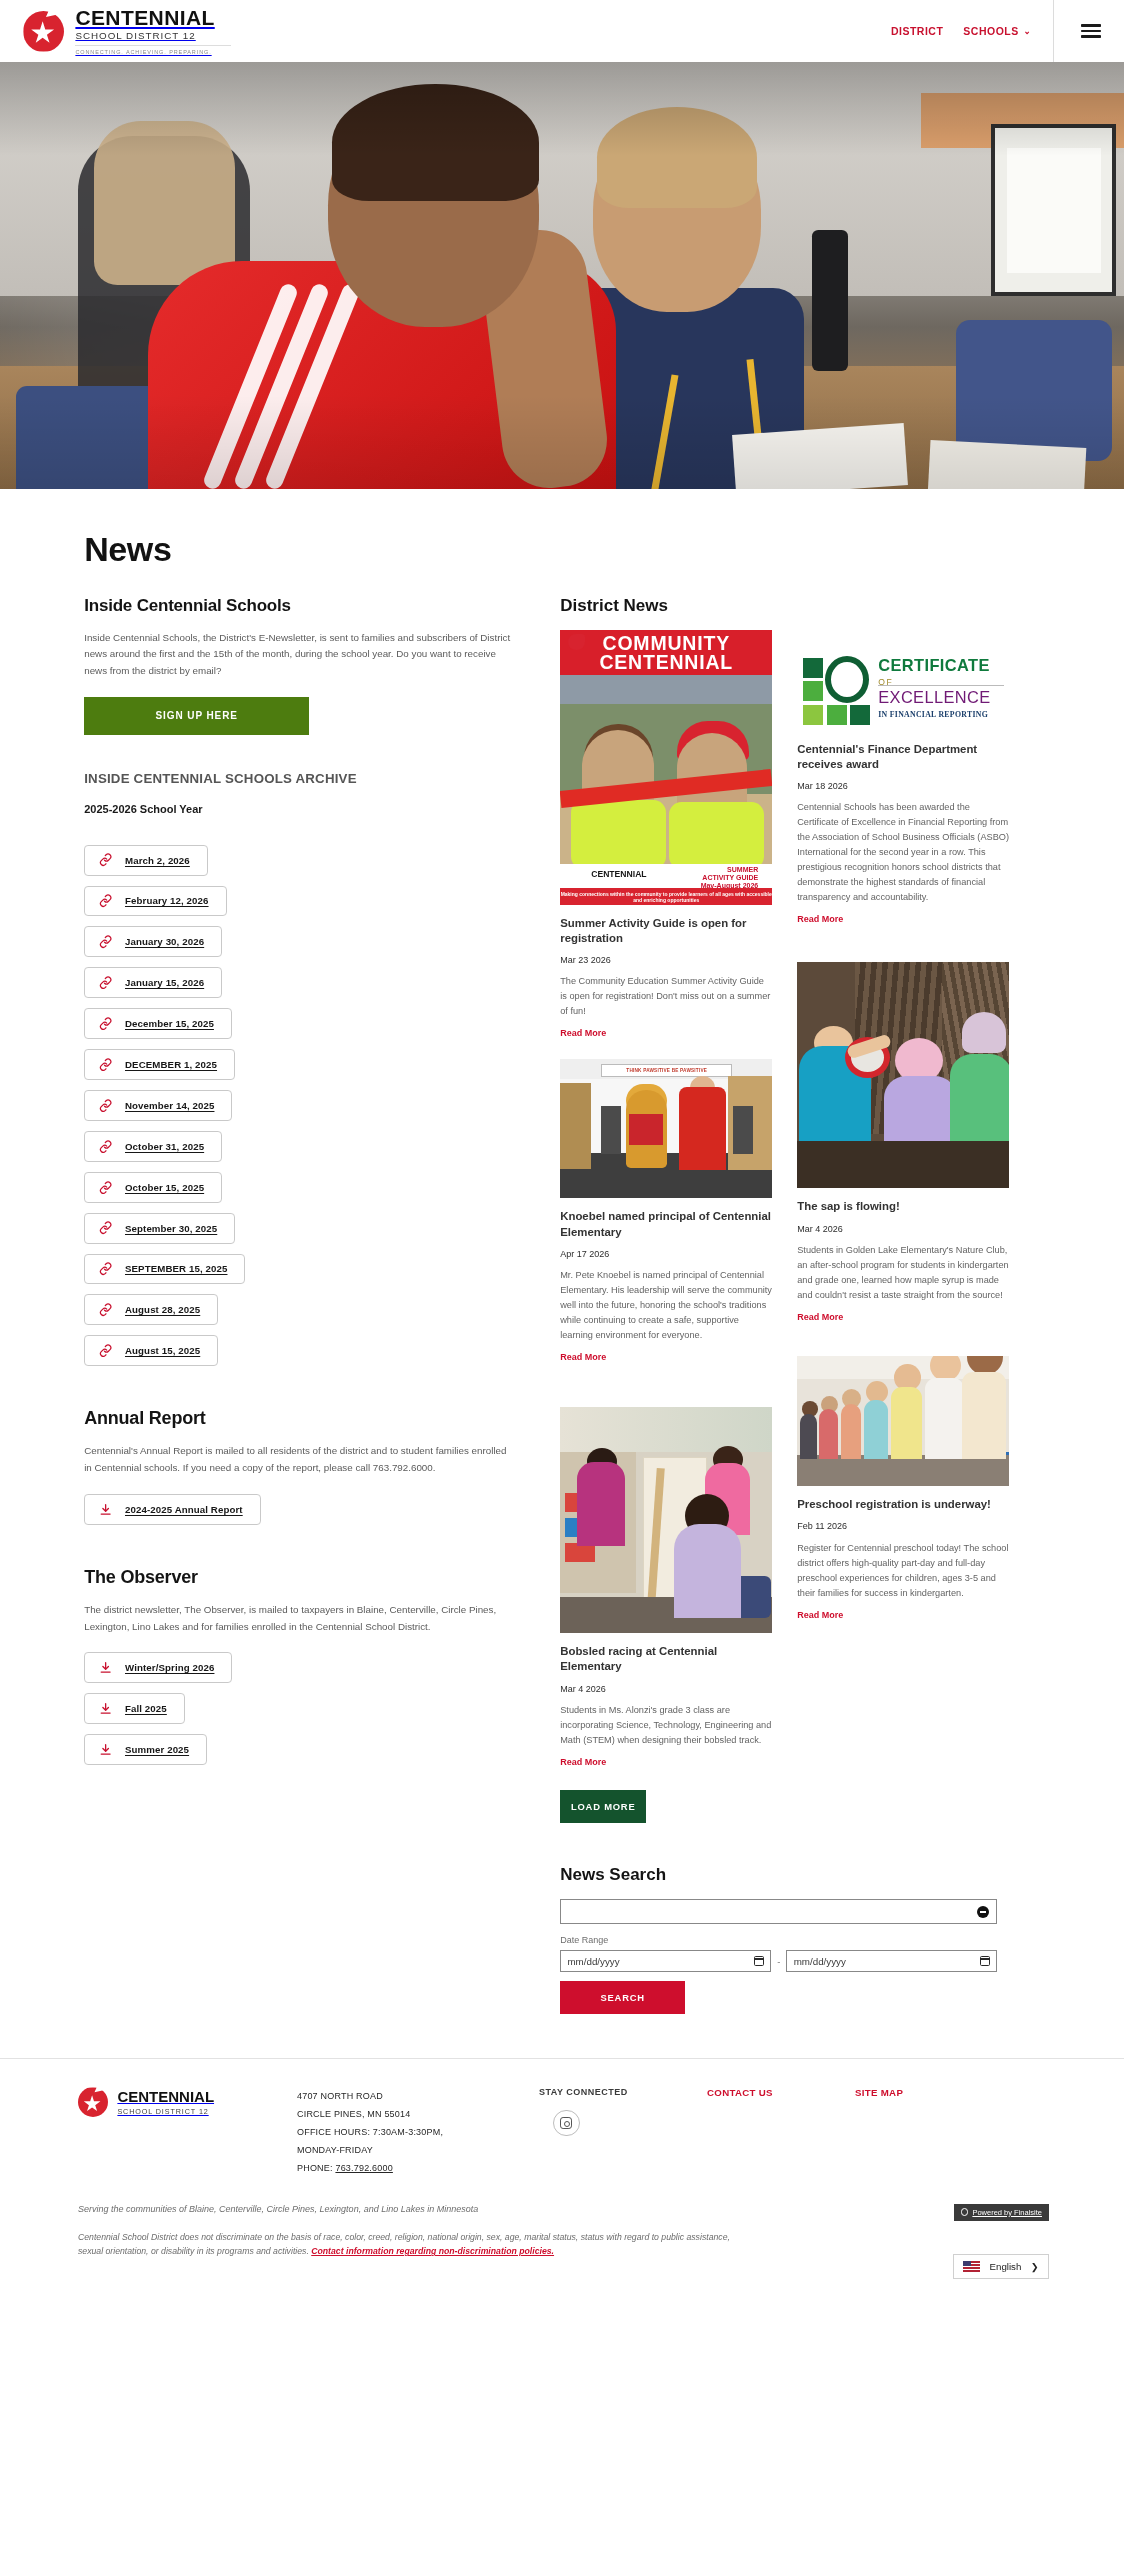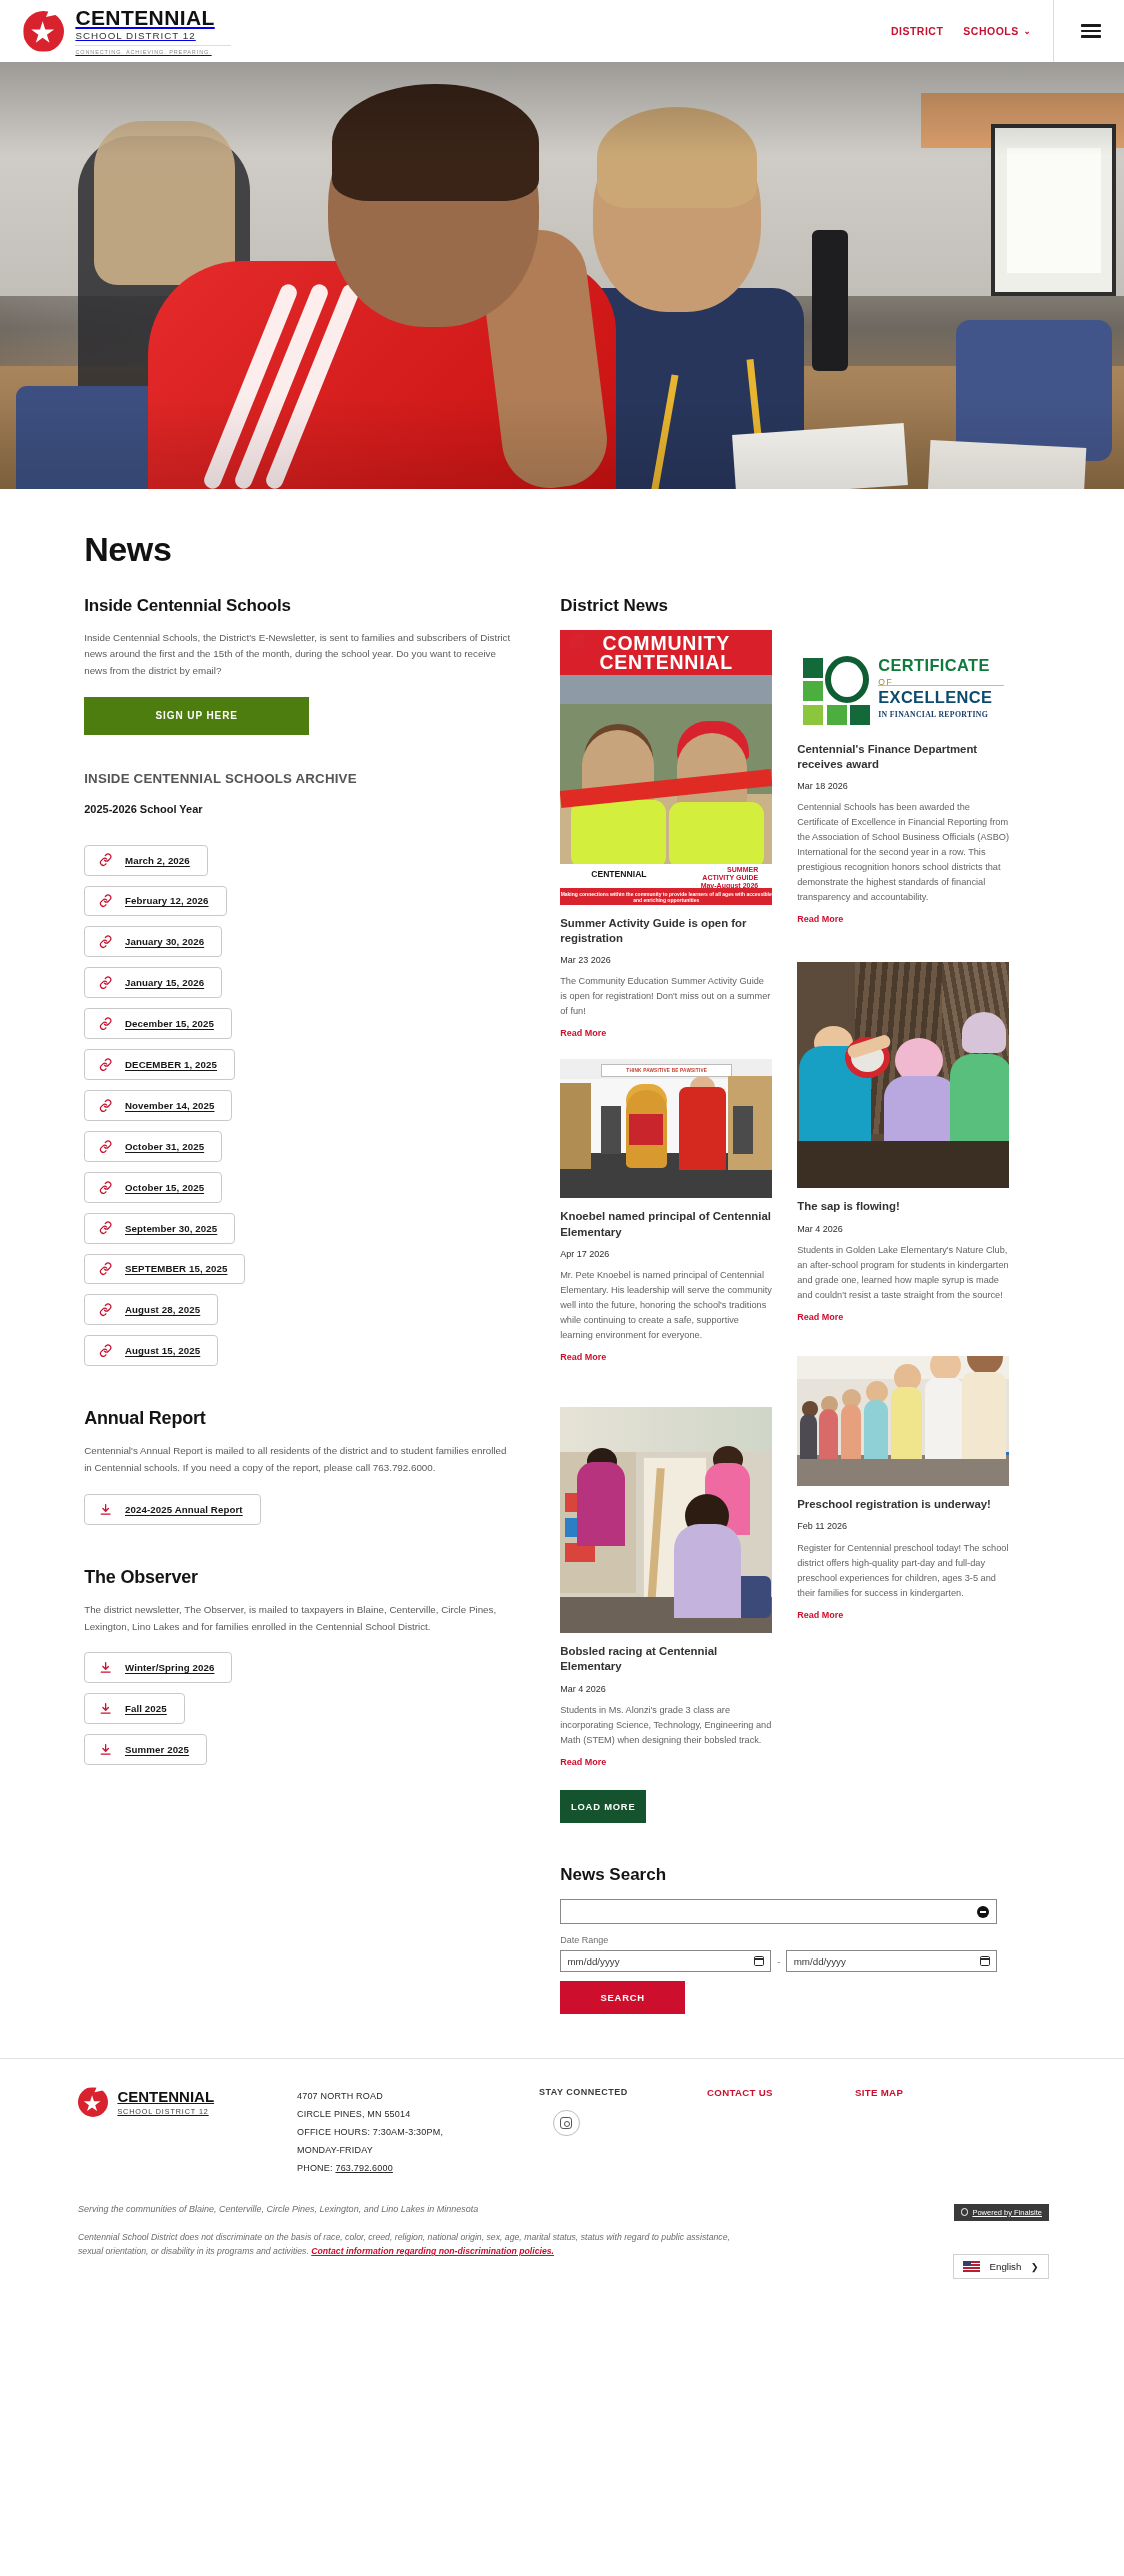--- a/index.html
+++ b/index.html
@@ -306,21 +306,21 @@
   .t-asbo { height: 87px; background:#ffffff; position:relative; display:flex; align-items:center; }
   .t-asbo .sq { position:absolute; width:20px; height:20px;}
   .t-asbo .g1{left:6.2px;  top:14px; background:#13693a;}
   .t-asbo .g2{left:6.2px;  top:37px; background:#4cae3e;}
   .t-asbo .g3{left:6.2px;  top:61px; background:#8cc63f;}
   .t-asbo .g4{left:30px; top:61px; background:#4cae3e;}
   .t-asbo .g5{left:53px; top:61px; background:#13693a;}
   .t-asbo .ring{position:absolute; left:28px; top:12.5px; width:44px; height:47px; border:6.2px solid #0f5e33; border-radius:50%;}
   .t-asbo .t1{position:absolute; left:81px; top:12.5px; font-size:16.4px; font-weight:bold; color:#0f7a3d; letter-spacing:0.4px;}
   .t-asbo .t2{position:absolute; left:81px; top:33px; font-size:8.6px; color:#a08a2a; letter-spacing:1.6px;}
-  .t-asbo .t3{position:absolute; left:81px; top:44px; font-size:16.4px; font-weight:bold; color:#0c4a6e; letter-spacing:0.4px;}
+  .t-asbo .t3{position:absolute; left:81px; top:44px; font-size:16.4px; font-weight:normal; color:#701a75; letter-spacing:0.4px;}
   .t-asbo .t4{position:absolute; left:81px; top:66px; font-size:7.8px; font-weight:bold; color:#1b3f6b; letter-spacing:0.3px; font-family:"Liberation Serif", serif;}
   .t-asbo .rule{position:absolute; left:81px; top:41px; width:126px; height:0.8px; background:#bbb;}
 
   .t-hall { height: 139px; position:relative; background: linear-gradient(180deg,#efefef 0 20px,#f7f7f7 20px 94px,#3e3e3e 94px 139px); overflow:hidden;}
   .t-hall .ban { position:absolute; left:41px; top:4.7px; width:131px; height:13.3px; background:#fff; border:0.8px solid #bbb; font-size:4.7px; font-weight:bold; color:#c0392b; text-align:center; line-height:12.5px; letter-spacing:0.2px;}
   .t-hall .dr1{position:absolute; left:0; top:23.4px; width:31px; height:86px; background:#b08d52;}
   .t-hall .dr2{position:absolute; right:0; top:17px; width:44px; height:94px; background:#c6a36a;}
   .t-hall .mas{position:absolute; left:66px; top:31px; width:41px; height:78px; background:#d89a2e; border-radius:20px 20px 4.7px 4.7px;}
   .t-hall .mash{position:absolute; left:66px; top:25px; width:41px; height:34px; background:#e3a93b; border-radius:20px;}
   .t-hall .mast{position:absolute; left:69px; top:55px; width:34px; height:31px; background:#c9252c;}

